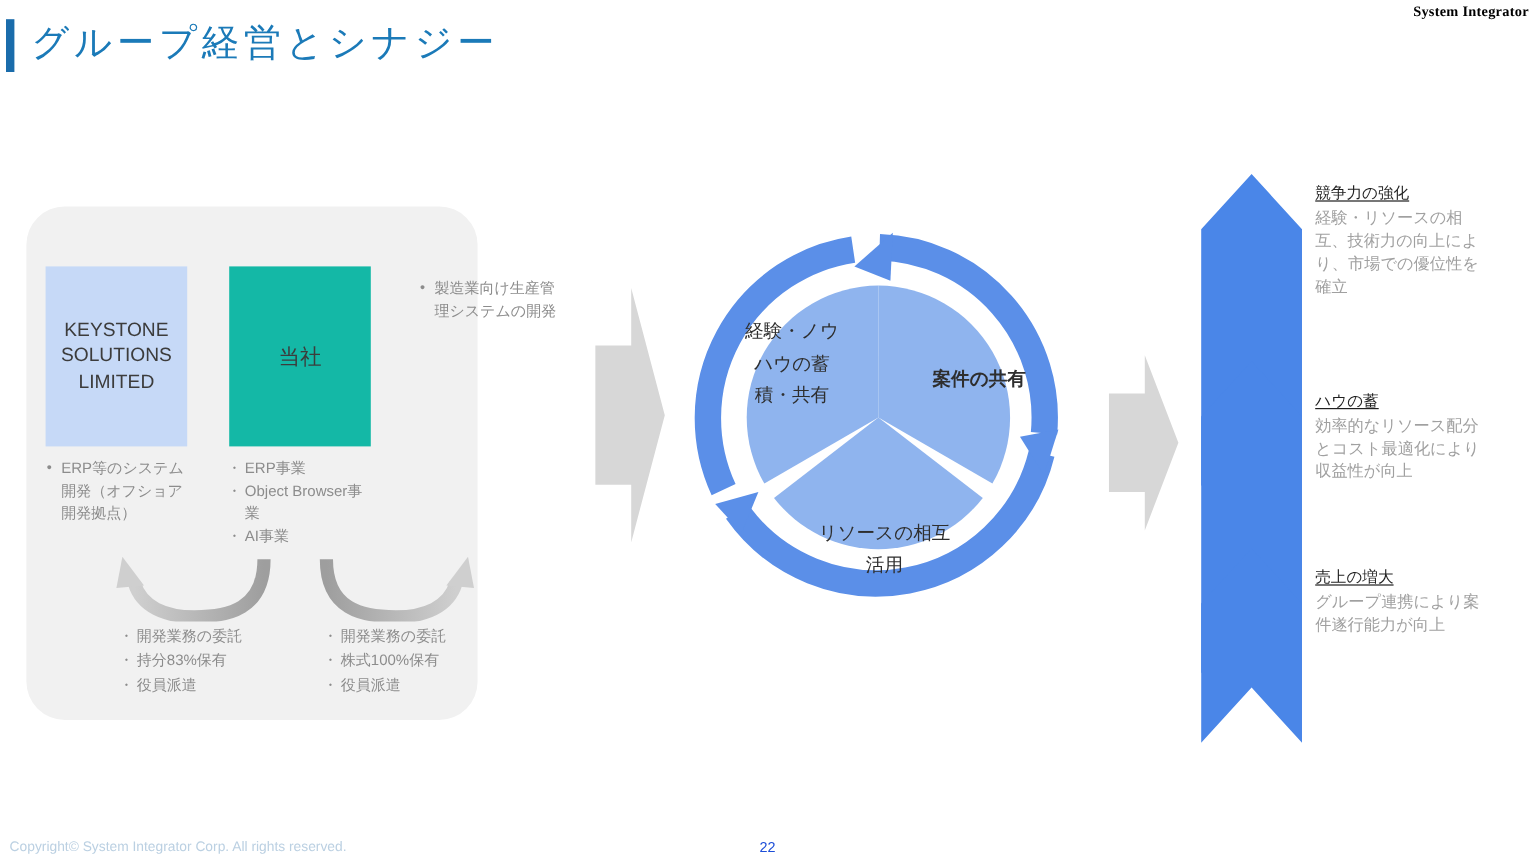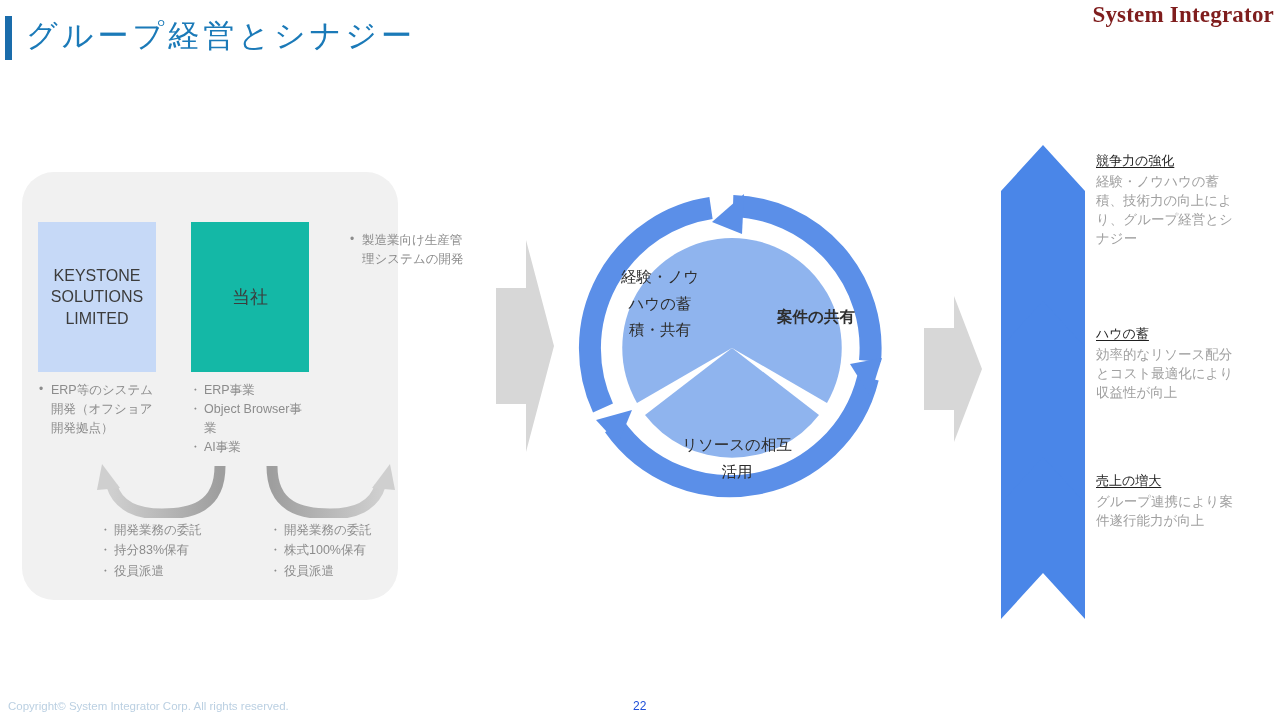--- a/index.html
+++ b/index.html
@@ -17,21 +17,21 @@
     width: 7px; height: 44px; background: #1A6CAB;
   }
   #page-title {
     position: absolute; left: 26px; top: 15px;
     font-size: 31px; color: #1B7AB8; letter-spacing: 4px;
     font-weight: 400; white-space: nowrap;
   }
   #brand-logo {
     position: absolute; right: 6px; top: 2px;
     font-family: "Liberation Serif", "DejaVu Serif", serif;
-    font-weight: bold; font-size: 23px; color: #7f1d1d;
+    font-weight: bold; font-size: 12px; color: #000000;
     letter-spacing: 0.2px; white-space: nowrap;
   }
 
   
   #group-panel {
     position: absolute; left: 22px; top: 172px;
     width: 376px; height: 428px;
     background: #F1F1F1; border-radius: 32px;
   }
   .company-col { position: absolute; top: 50px; width: 118px; }
@@ -223,21 +223,21 @@
 
   <div id="outcomes">
     <svg id="chevron-stack" width="86" height="478" viewBox="0 0 86 478">
       <polygon points="43,2 85,48 85,262 43,216 1,262 1,48" fill="#4A86E8"></polygon>
       <polygon points="43,158 85,204 85,418 43,372 1,418 1,204" fill="#4A86E8"></polygon>
       <polygon points="43,314 85,360 85,476 43,430 1,476 1,360" fill="#4A86E8"></polygon>
     </svg>
 
     <div class="outcome-text" id="outcome-0">
       <div class="outcome-heading">競争力の強化</div>
-      <div class="outcome-body">経験・ノウハウの蓄積、技術力の向上により、グループ経営とシナジー</div>
+      <div class="outcome-body">経験・リソースの相互、技術力の向上により、市場での優位性を確立</div>
     </div>
     <div class="outcome-text" id="outcome-1">
       <div class="outcome-heading">ハウの蓄</div>
       <div class="outcome-body">効率的なリソース配分とコスト最適化により収益性が向上</div>
     </div>
     <div class="outcome-text" id="outcome-2">
       <div class="outcome-heading">売上の増大</div>
       <div class="outcome-body">グループ連携により案件遂行能力が向上</div>
     </div>
   </div>

